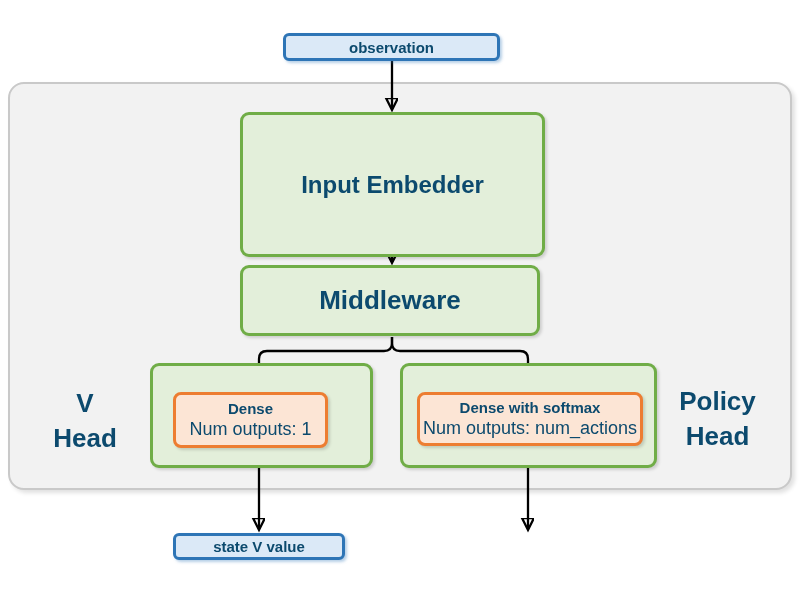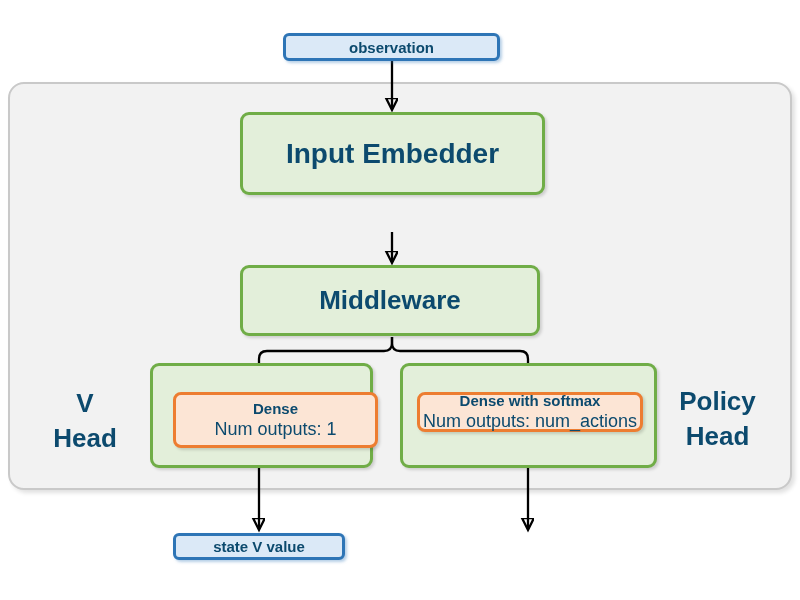--- a/index.html
+++ b/index.html
@@ -47,26 +47,26 @@
   }
   .orange-box .ttl{font-weight:bold;font-size:15px;}
   .orange-box .sub{font-weight:normal;font-size:18px;}
 
   .head-label{
     font-weight:bold;font-size:26px;line-height:35px;text-align:center;
     flex-direction:column;
   }
 
   #obs-box{left:283px;top:33px;width:217px;height:28px;}
-  #input-embedder{left:240px;top:112px;width:305px;height:83px;font-size:28px;}
+  #input-embedder{left:240px;top:112px;width:305px;height:145px;font-size:24px;}
   #middleware{left:240px;top:265px;width:300px;height:71px;font-size:26px;}
   #v-head-box{left:150px;top:363px;width:223px;height:105px;}
   #policy-head-box{left:400px;top:363px;width:257px;height:105px;}
-  #v-dense{left:173px;top:392px;width:205px;height:56px;}
-  #policy-dense{left:417px;top:392px;width:226px;height:40px;}
+  #v-dense{left:173px;top:392px;width:155px;height:56px;}
+  #policy-dense{left:417px;top:392px;width:226px;height:54px;}
   #v-head-label{left:30px;top:385px;width:110px;height:72px;}
   #policy-head-label{left:660px;top:383px;width:115px;height:72px;}
   #state-v-box{left:173px;top:533px;width:172px;height:27px;}
   #action-prob-box{left:443px;top:533px;width:170px;height:29px;}
 
   #arrows{position:absolute;left:0;top:0;width:800px;height:600px;pointer-events:none;}
   #arrows path{stroke:var(--arrow);stroke-width:2.3;fill:none;}
 </style>
 </head>
 <body>

